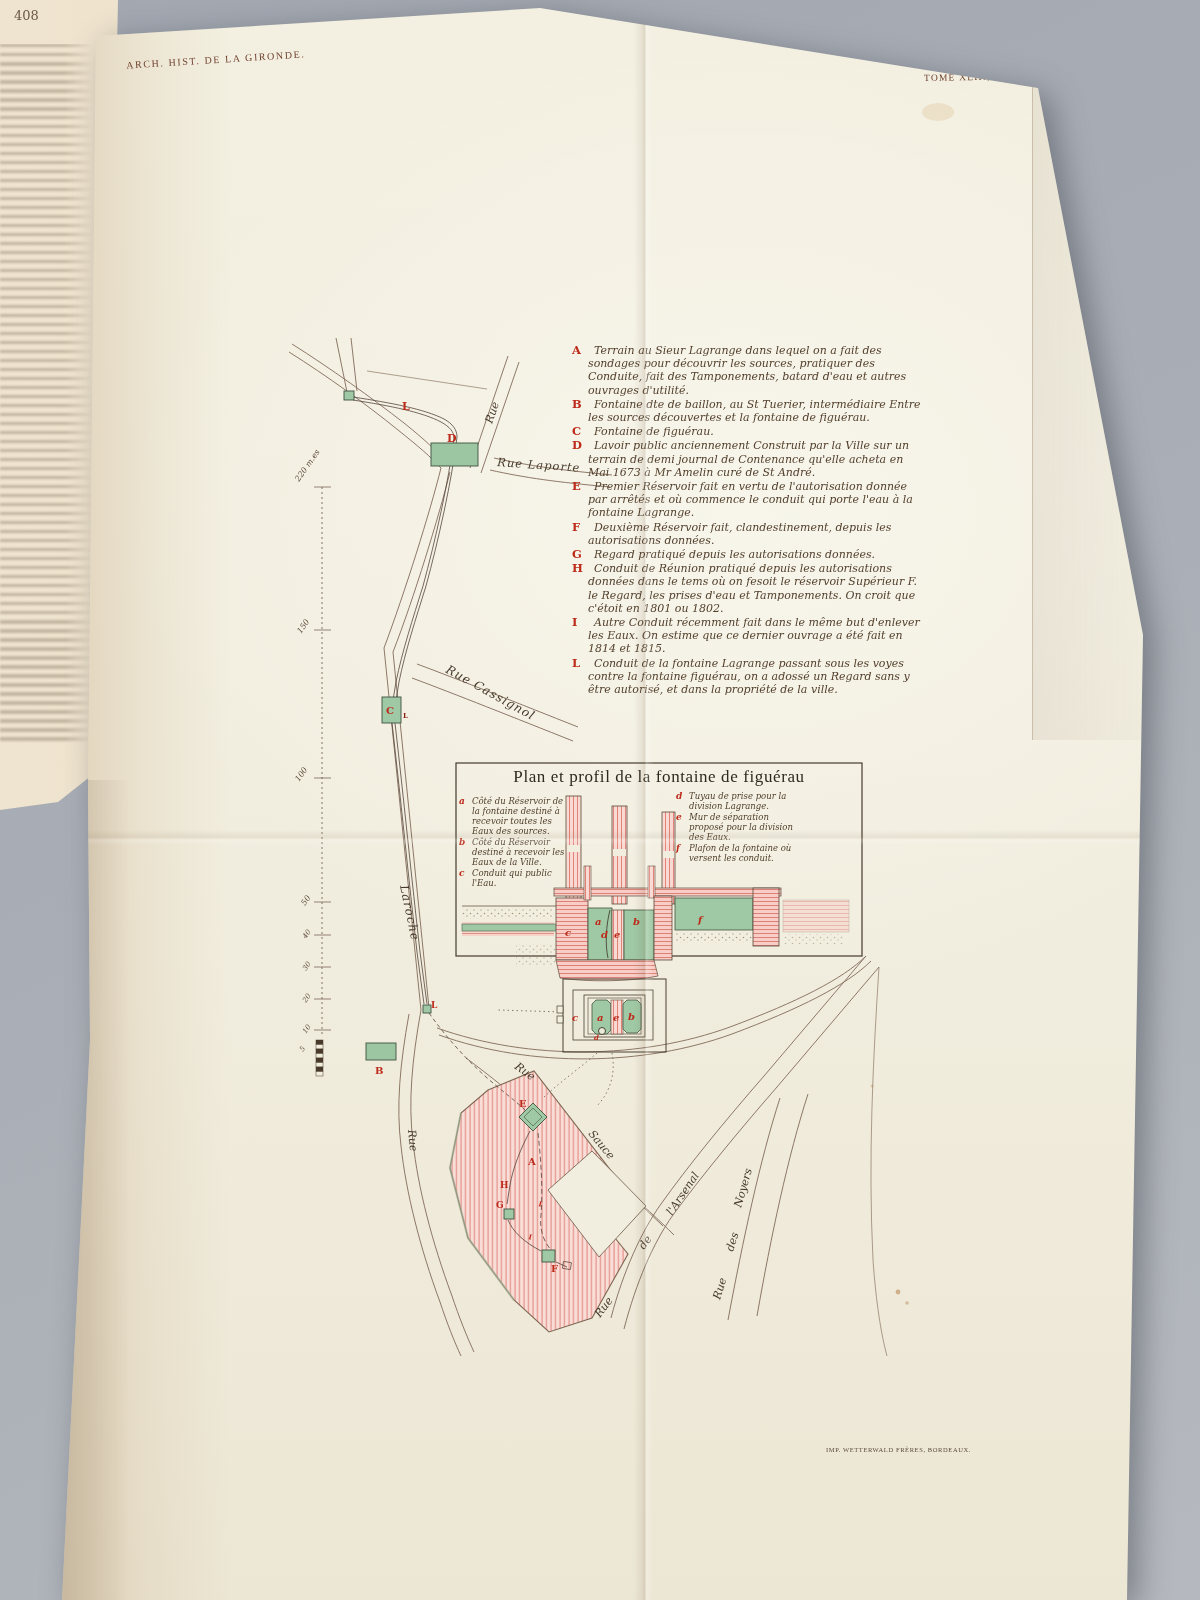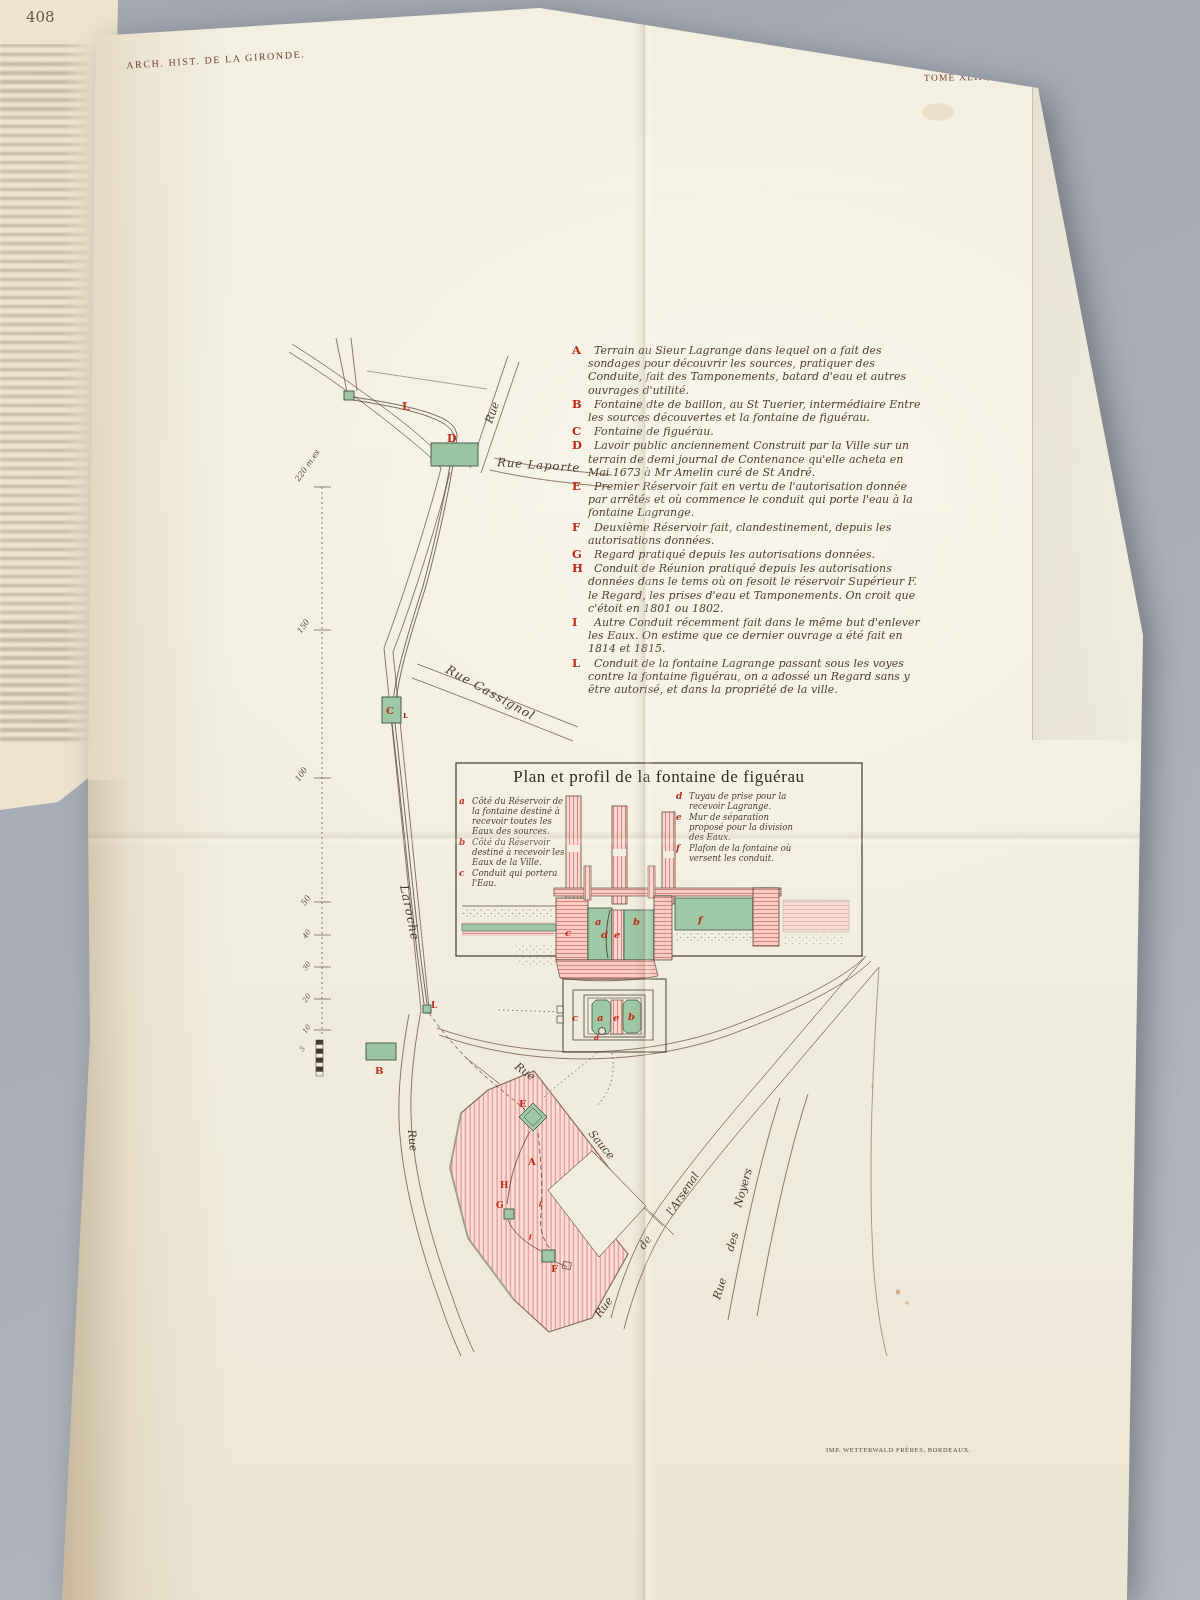--- a/index.html
+++ b/index.html
@@ -15,21 +15,21 @@
     clip-path:polygon(0px 0px,118px 0px,112px 300px,103px 560px,96px 772px,58px 802px,0px 810px);
     background:linear-gradient(90deg,#efe4cf 0%,#ecdfc4 45%,#e3d2ae 70%,#d2ba8e 88%,#bfa376 100%);
   }
   .page-left .text-block{
     position:absolute;left:0px;top:44px;width:92px;height:700px;
     background:repeating-linear-gradient(180deg,rgba(82,64,48,.55) 0 3.5px,rgba(0,0,0,0) 3.5px 9px);
     filter:blur(.8px);opacity:.5;
     -webkit-mask:linear-gradient(90deg,#000 70%,transparent 100%);
             mask:linear-gradient(90deg,#000 70%,transparent 100%);
   }
-  .page-num{position:absolute;left:26px;top:8px;font-size:15px;color:rgba(82,62,45,.85);filter:blur(.5px);text-align:right;}
+  .page-num{position:absolute;left:14px;top:8px;font-size:13px;color:rgba(82,62,45,.85);filter:blur(.5px);text-align:right;}
   
   .plate{
     position:absolute;inset:0;
     clip-path:polygon(96px 36px,540px 8px,1038px 88px,1143px 635px,1127px 1600px,62px 1600px,90px 1040px,88px 792px);
     background:
       radial-gradient(900px 700px at 62% 32%,rgba(255,255,250,.45),rgba(255,255,250,0) 70%),
       linear-gradient(90deg,rgba(198,168,128,.32) 0 88px,rgba(198,168,128,.14) 150px,rgba(198,168,128,0) 230px),
       linear-gradient(180deg,#f3f0e1 0%,#f1edde 60%,#ece6d4 100%);
   }
   .plate svg{position:absolute;left:0;top:0;}
@@ -282,24 +282,24 @@
     <div class="leg-item"><span class="leg-key">G</span><span>Regard pratiqué depuis les autorisations données.</span></div>
     <div class="leg-item"><span class="leg-key">H</span><span>Conduit de Réunion pratiqué depuis les autorisations données dans le tems où on fesoit le réservoir Supérieur F. le Regard, les prises d'eau et Tamponements. On croit que c'étoit en 1801 ou 1802.</span></div>
     <div class="leg-item"><span class="leg-key">I</span><span>Autre Conduit récemment fait dans le même but d'enlever les Eaux. On estime que ce dernier ouvrage a été fait en 1814 et 1815.</span></div>
     <div class="leg-item"><span class="leg-key">L</span><span>Conduit de la fontaine Lagrange passant sous les voyes contre la fontaine figuérau, on a adossé un Regard sans y être autorisé, et dans la propriété de la ville.</span></div>
   </div>
 
   <div class="inset-title">Plan et profil de la fontaine de figuérau</div>
   <div class="inset-col inset-col-left">
     <div class="ins-item"><span class="ins-key">a</span><span>Côté du Réservoir de la fontaine destiné à recevoir toutes les Eaux des sources.</span></div>
     <div class="ins-item"><span class="ins-key">b</span><span>Côté du Réservoir destiné à recevoir les Eaux de la Ville.</span></div>
-    <div class="ins-item"><span class="ins-key">c</span><span>Conduit qui portera l'Eau.</span></div>
+    <div class="ins-item"><span class="ins-key">c</span><span>Conduit qui public l'Eau.</span></div>
   </div>
   <div class="inset-col inset-col-right">
-    <div class="ins-item"><span class="ins-key">d</span><span>Tuyau de prise pour la recevoir Lagrange.</span></div>
+    <div class="ins-item"><span class="ins-key">d</span><span>Tuyau de prise pour la division Lagrange.</span></div>
     <div class="ins-item"><span class="ins-key">e</span><span>Mur de séparation proposé pour la division des Eaux.</span></div>
     <div class="ins-item"><span class="ins-key">f</span><span>Plafon de la fontaine où versent les conduit.</span></div>
   </div>
 
   <div class="imprint">Imp. Wetterwald Frères, Bordeaux.</div>
 
   <div class="overlay crease-v"></div>
   <div class="overlay crease-h"></div>
   <div class="overlay edge-r"></div>
   <div class="overlay shade-bl"></div>

